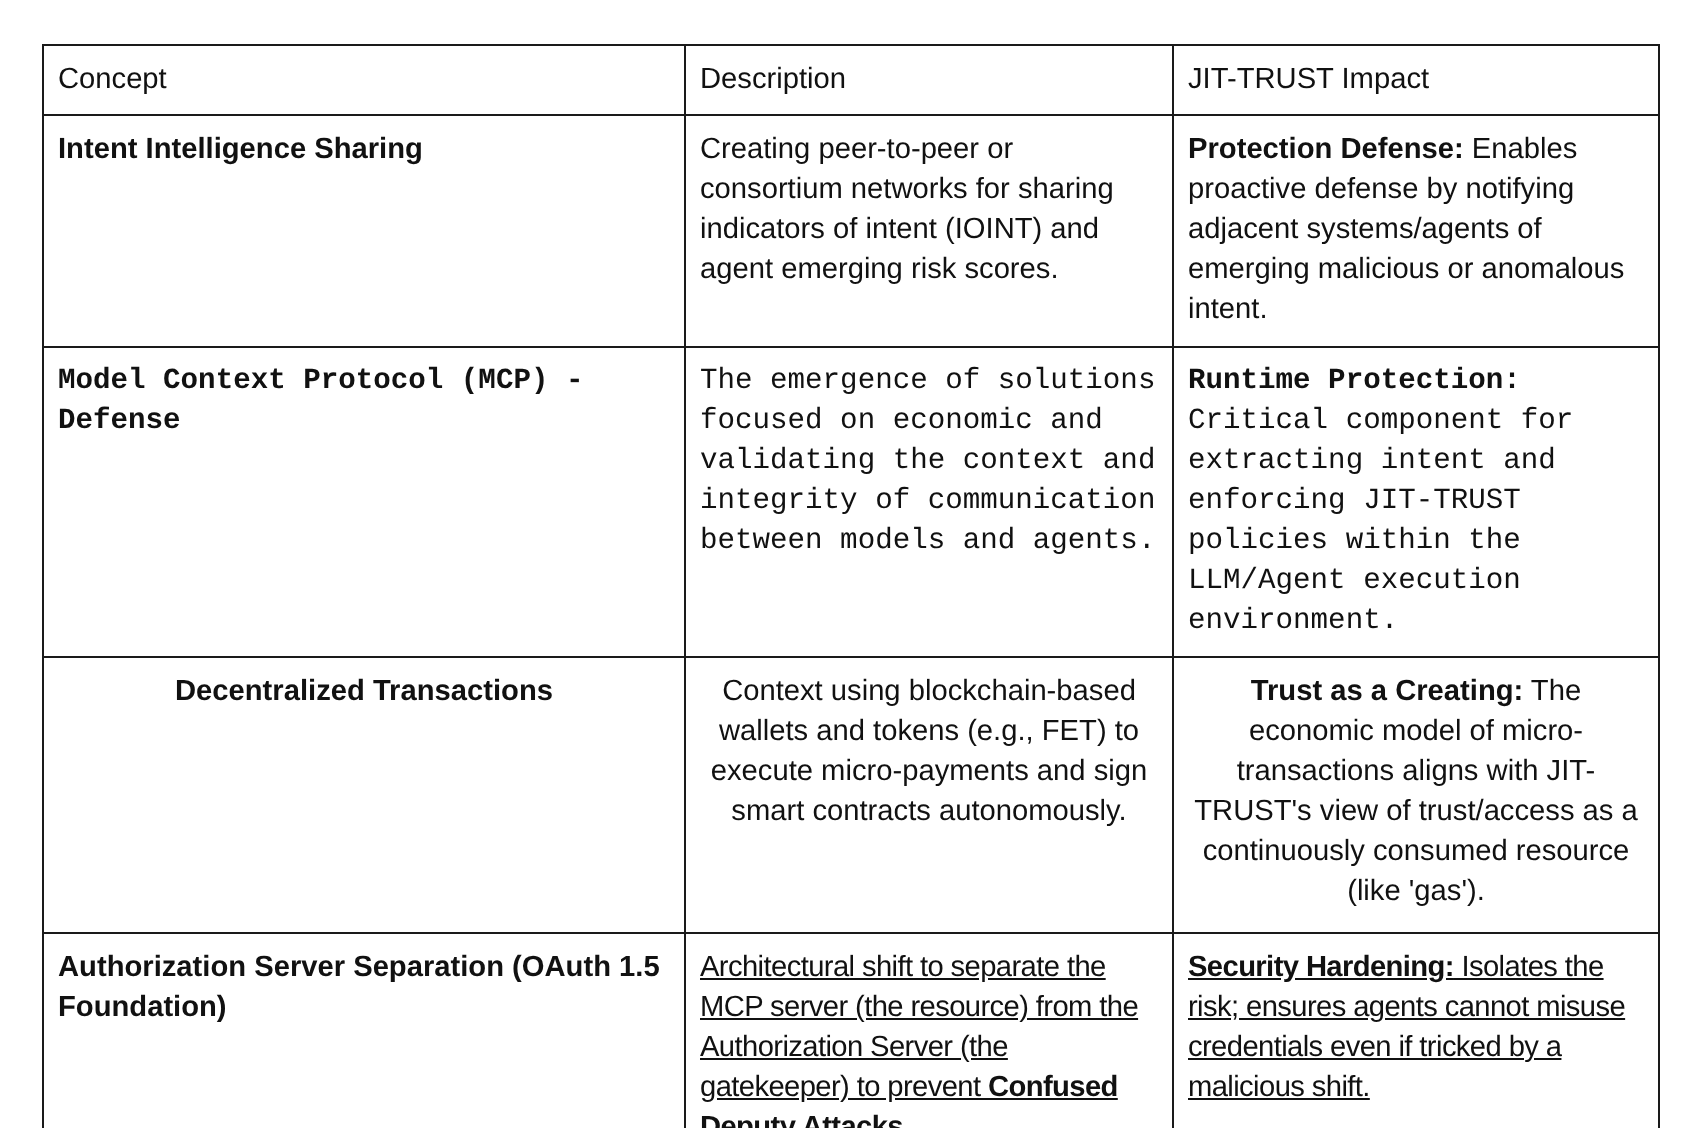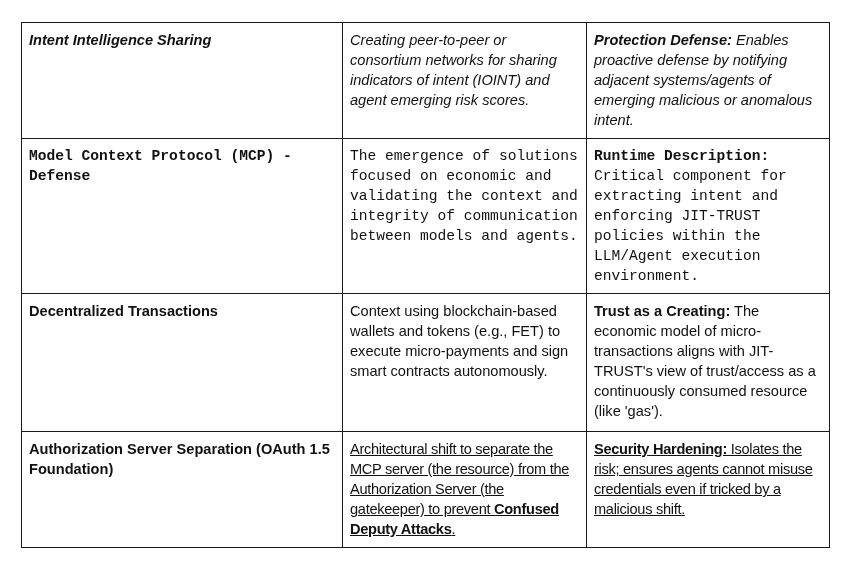--- a/index.html
+++ b/index.html
@@ -28,48 +28,53 @@
     table.concept-table td {
       border: 1.4px solid #1a1a1a;
       vertical-align: top;
       padding: 7px 7px 7px 7px;
       box-sizing: border-box;
     }
     col.c1 { width: 321px; }
     col.c2 { width: 244px; }
     col.c3 { width: 243px; }
     tr.header-row td { height: 35px; padding-top: 7px; }
-    tr.r1 td { height: 116px; font-style: italic; }
+    tr.r1 td { height: 116px; }
     tr.r2 td { height: 117px; font-family: Liberation Mono, monospace; }
-    tr.r3 td { height: 138px; }
+    tr.r3 td { height: 138px; text-align: center; }
     tr.r4 td { height: 116px; }
     .bold { font-weight: bold; }
     .narrow { letter-spacing: -0.3px; text-decoration: underline; }
   </style>
 </head>
 <body>
 
 <table class="concept-table">
   <colgroup>
     <col class="c1">
       <col class="c2">
       <col class="c3">
   </colgroup>
   <tbody>
+    <tr class="header-row">
+      <td>Concept</td>
+      <td>Description</td>
+      <td>JIT-TRUST Impact</td>
+    </tr>
 
     <tr class="r1">
       <td class="bold">Intent Intelligence Sharing</td>
       <td>Creating peer-to-peer or consortium networks for sharing indicators of intent (IOINT) and agent emerging risk scores.</td>
       <td><span class="bold">Protection Defense:</span><span> Enables proactive defense by notifying adjacent systems/agents of emerging malicious or anomalous intent.</span></td>
     </tr>
 
     <tr class="r2">
       <td class="bold">Model Context Protocol (MCP) - Defense</td>
       <td>The emergence of solutions focused on economic and validating the context and integrity of communication between models and agents.</td>
-      <td><span class="bold">Runtime Description:</span><span> Critical component for extracting intent and enforcing JIT-TRUST policies within the LLM/Agent execution environment.</span></td>
+      <td><span class="bold">Runtime Protection:</span><span> Critical component for extracting intent and enforcing JIT-TRUST policies within the LLM/Agent execution environment.</span></td>
     </tr>
 
     <tr class="r3">
       <td class="bold">Decentralized Transactions</td>
       <td>Context using blockchain-based wallets and tokens (e.g., FET) to execute micro-payments and sign smart contracts autonomously.</td>
       <td><span class="bold">Trust as a Creating:</span><span> The economic model of micro-transactions aligns with JIT-TRUST's view of trust/access as a continuously consumed resource (like 'gas').</span></td>
     </tr>
 
     <tr class="r4">
       <td class="bold">Authorization Server Separation (OAuth 1.5 Foundation)</td>

